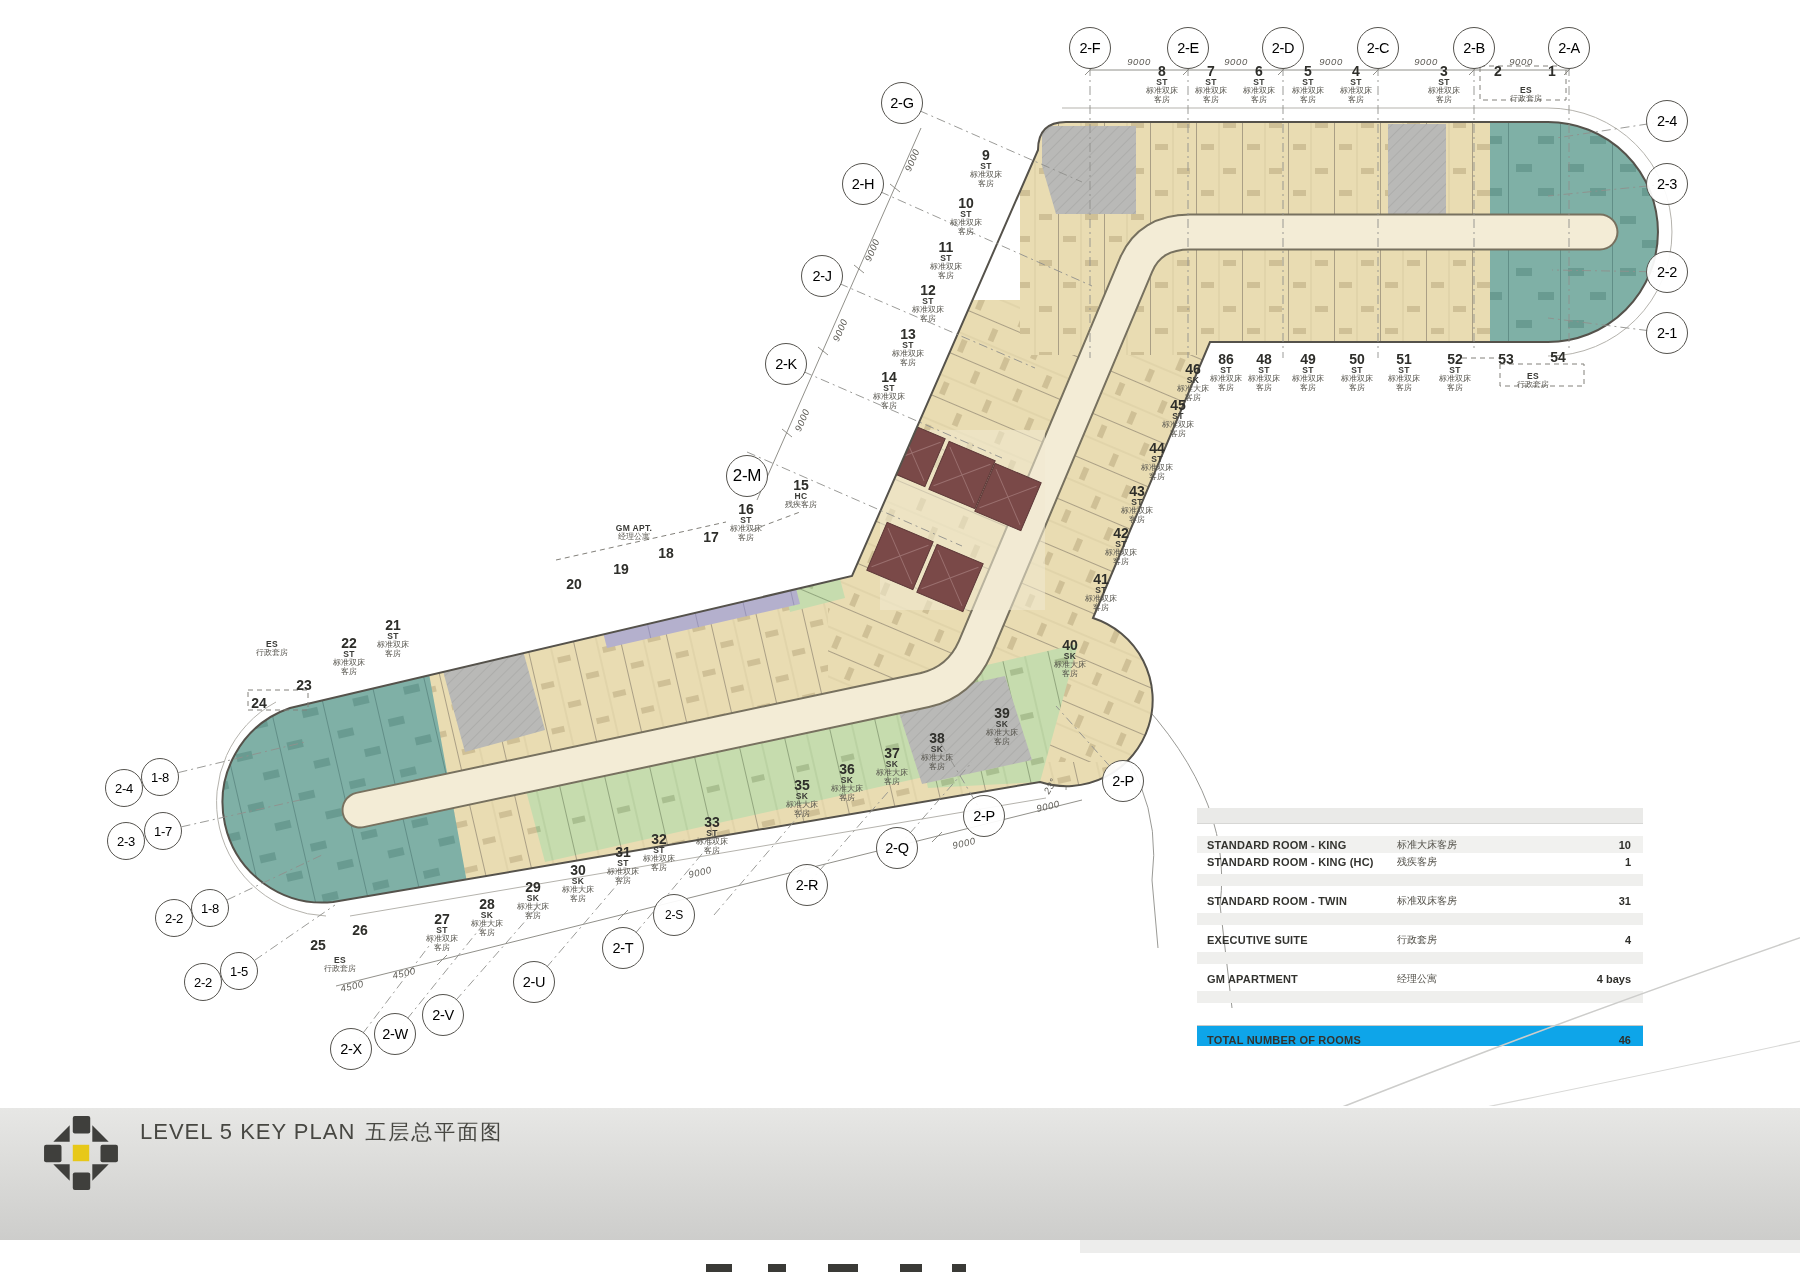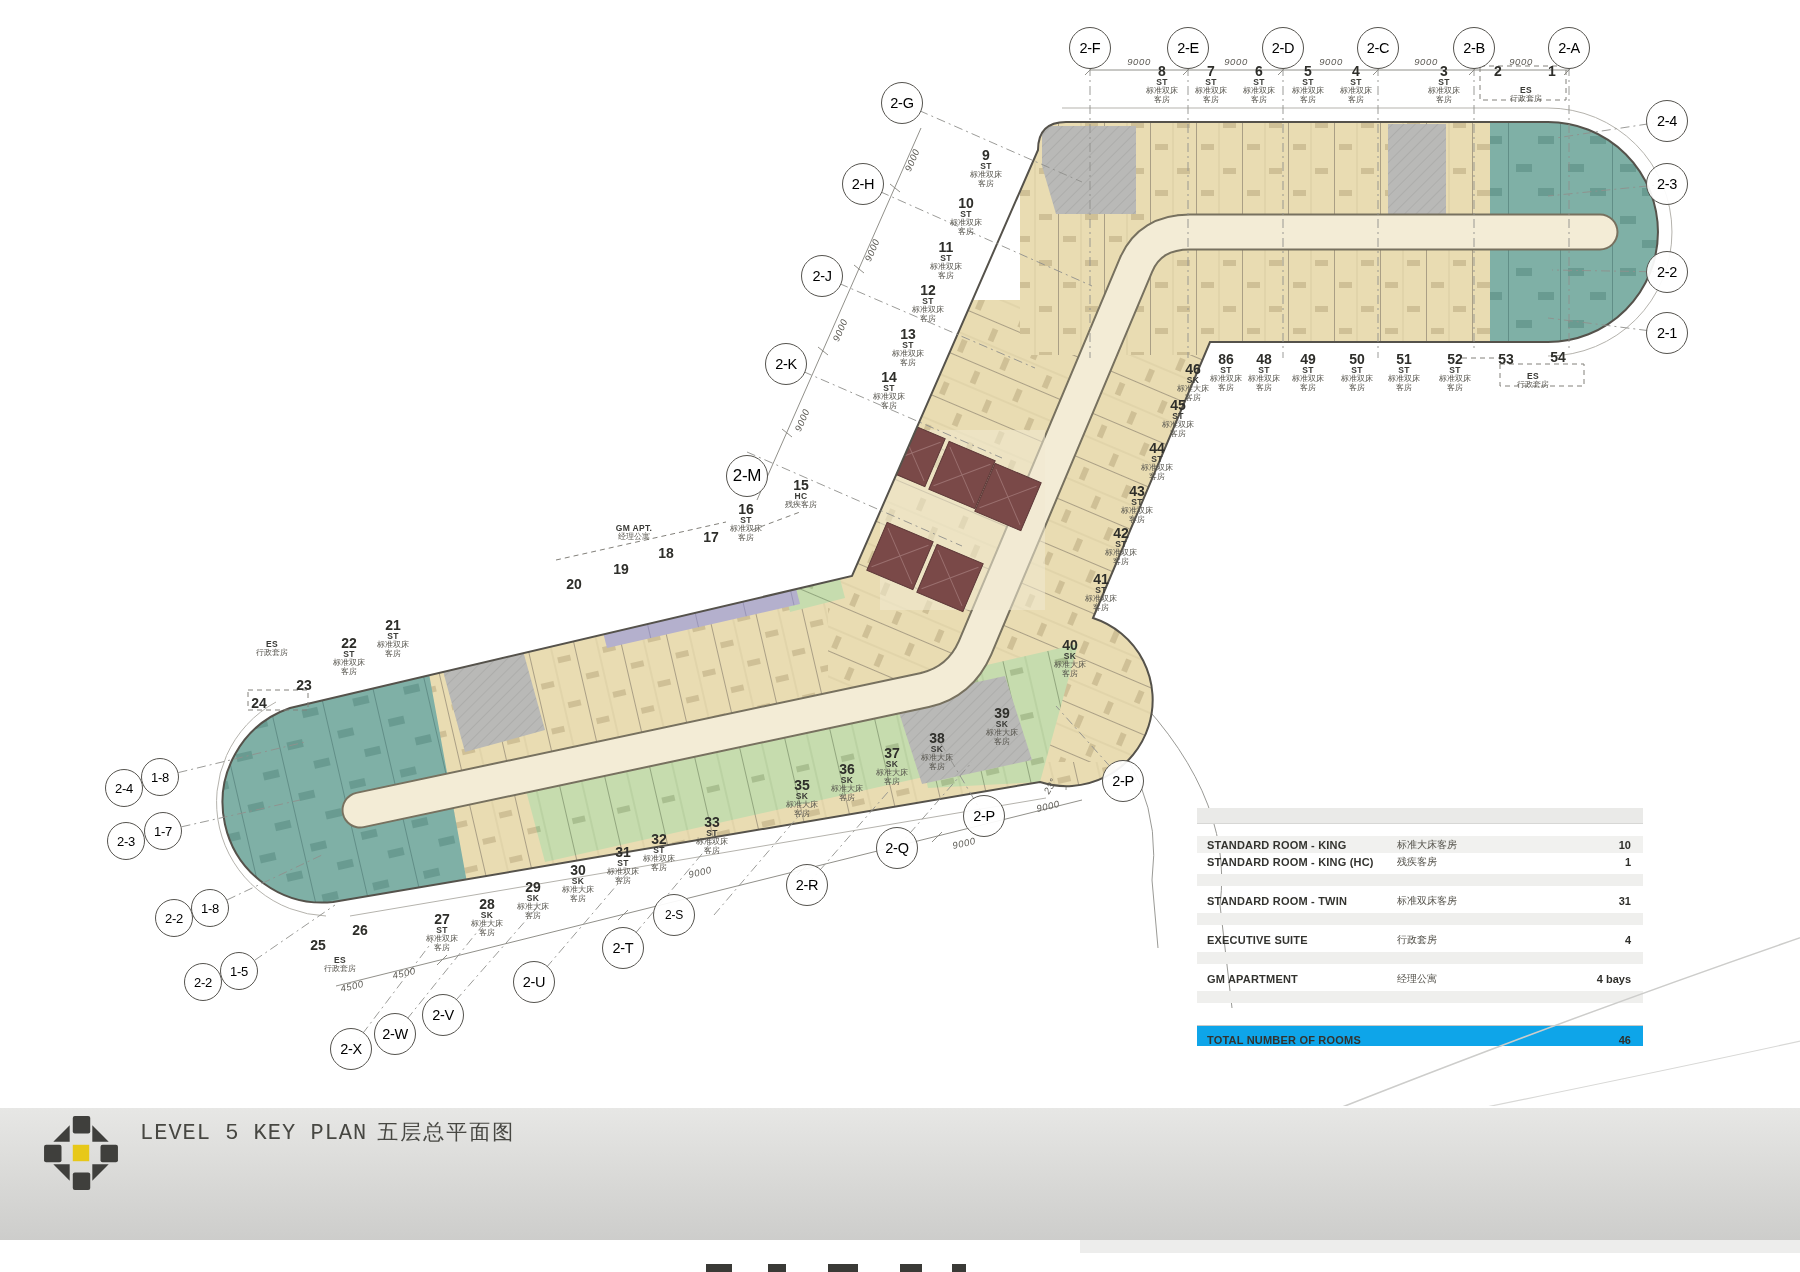--- a/index.html
+++ b/index.html
@@ -31,21 +31,21 @@
   .lcount{margin-left:auto;font-size:11px;font-weight:bold;color:#2f2f2b;}
   #legend-total{display:flex;align-items:flex-end;height:20px;margin-top:16px;
        background:#0ea5e9;border-top:1px solid #c9c9c7;padding:0 12px 0 10px;}
   
   #title-band{position:absolute;left:0;top:1106px;width:1800px;height:132px;
        background:linear-gradient(to bottom,#e7e7e5,#cdcdcb);border-top:2px solid #fff;}
   #title-block{position:absolute;left:42px;top:1114px;display:flex;align-items:flex-start;}
   #logo{width:78px;height:78px;margin-right:20px;}
   .tb-line1{font-size:25px;font-weight:bold;color:#3a3a36;letter-spacing:1px;}
   .tb-line1 .cn{font-weight:normal;font-size:23px;margin-left:16px;letter-spacing:2px;color:#44443f;}
-  .tb-line2{font-size:22px;color:#474742;margin-top:4px;letter-spacing:1px;font-family:Liberation Mono, monospace;}
+  .tb-line2{font-size:22px;color:#474742;margin-top:4px;letter-spacing:1px;}
   .tb-line2 .cn{font-size:21px;margin-left:10px;letter-spacing:2px;}
   .tb-line3{font-size:13px;font-weight:bold;color:#3c3c38;margin-top:8px;letter-spacing:.5px;}
   .tb-line3 .cn{margin-left:46px;}
   #waves{position:absolute;left:960px;top:918px;}
   .crop-mark{position:absolute;background:#3a3a36;}
 </style>
 </head>
 <body>
 
 <div id="canvas">

